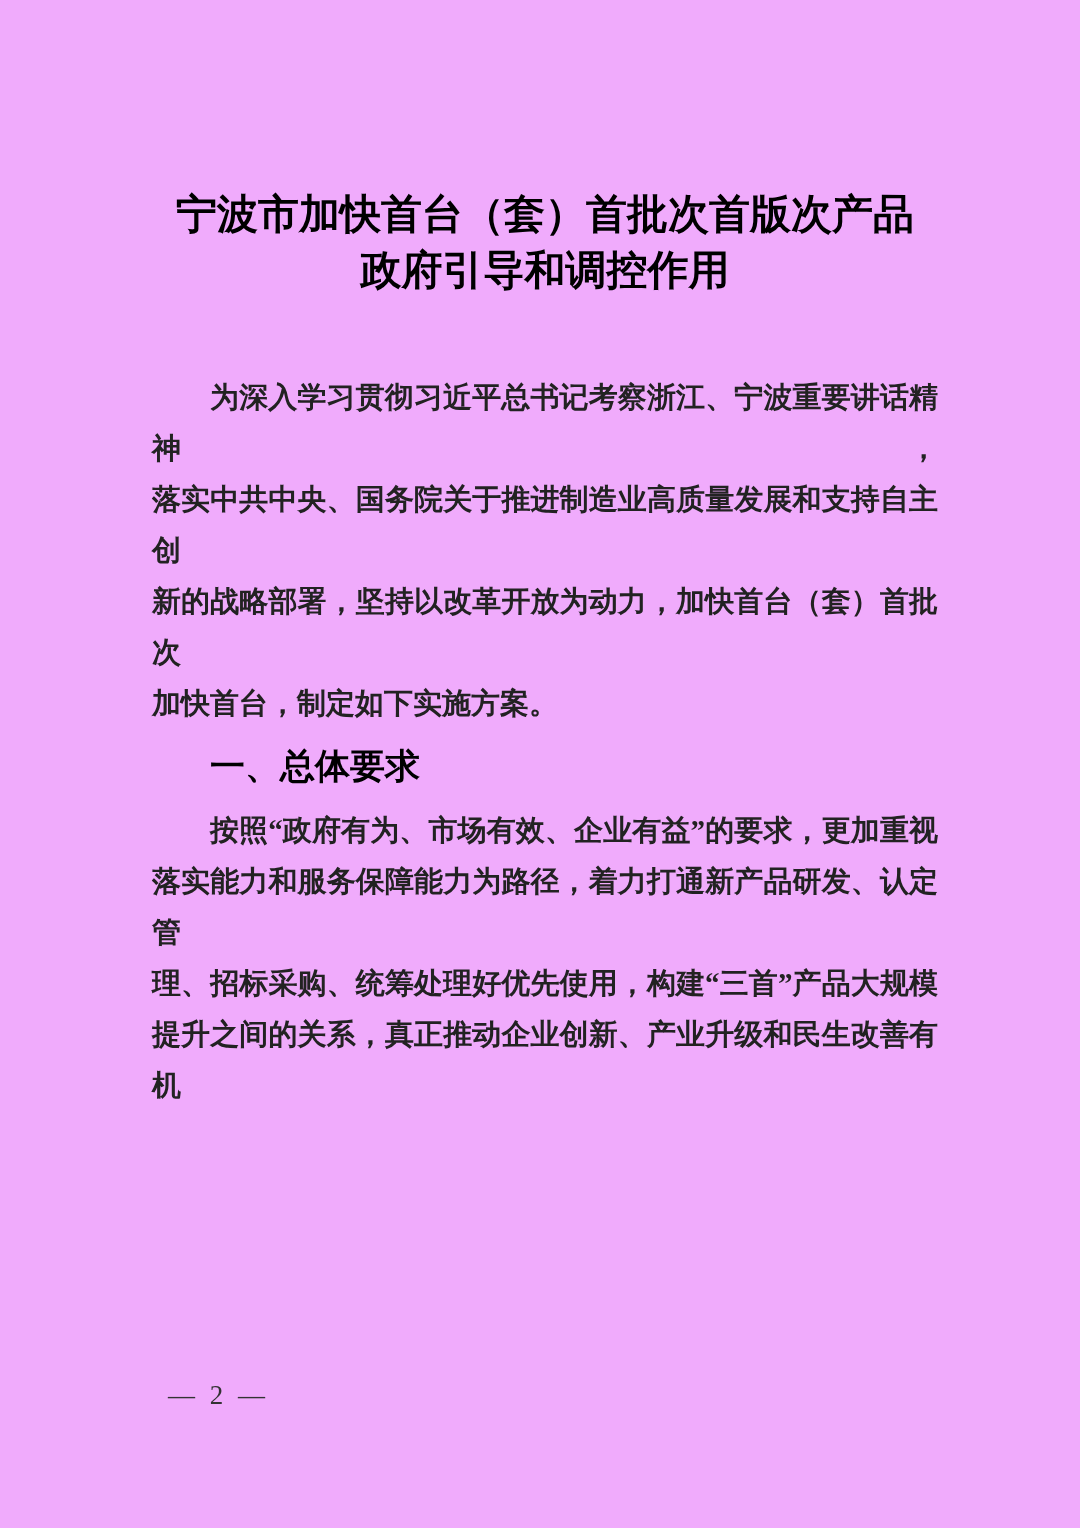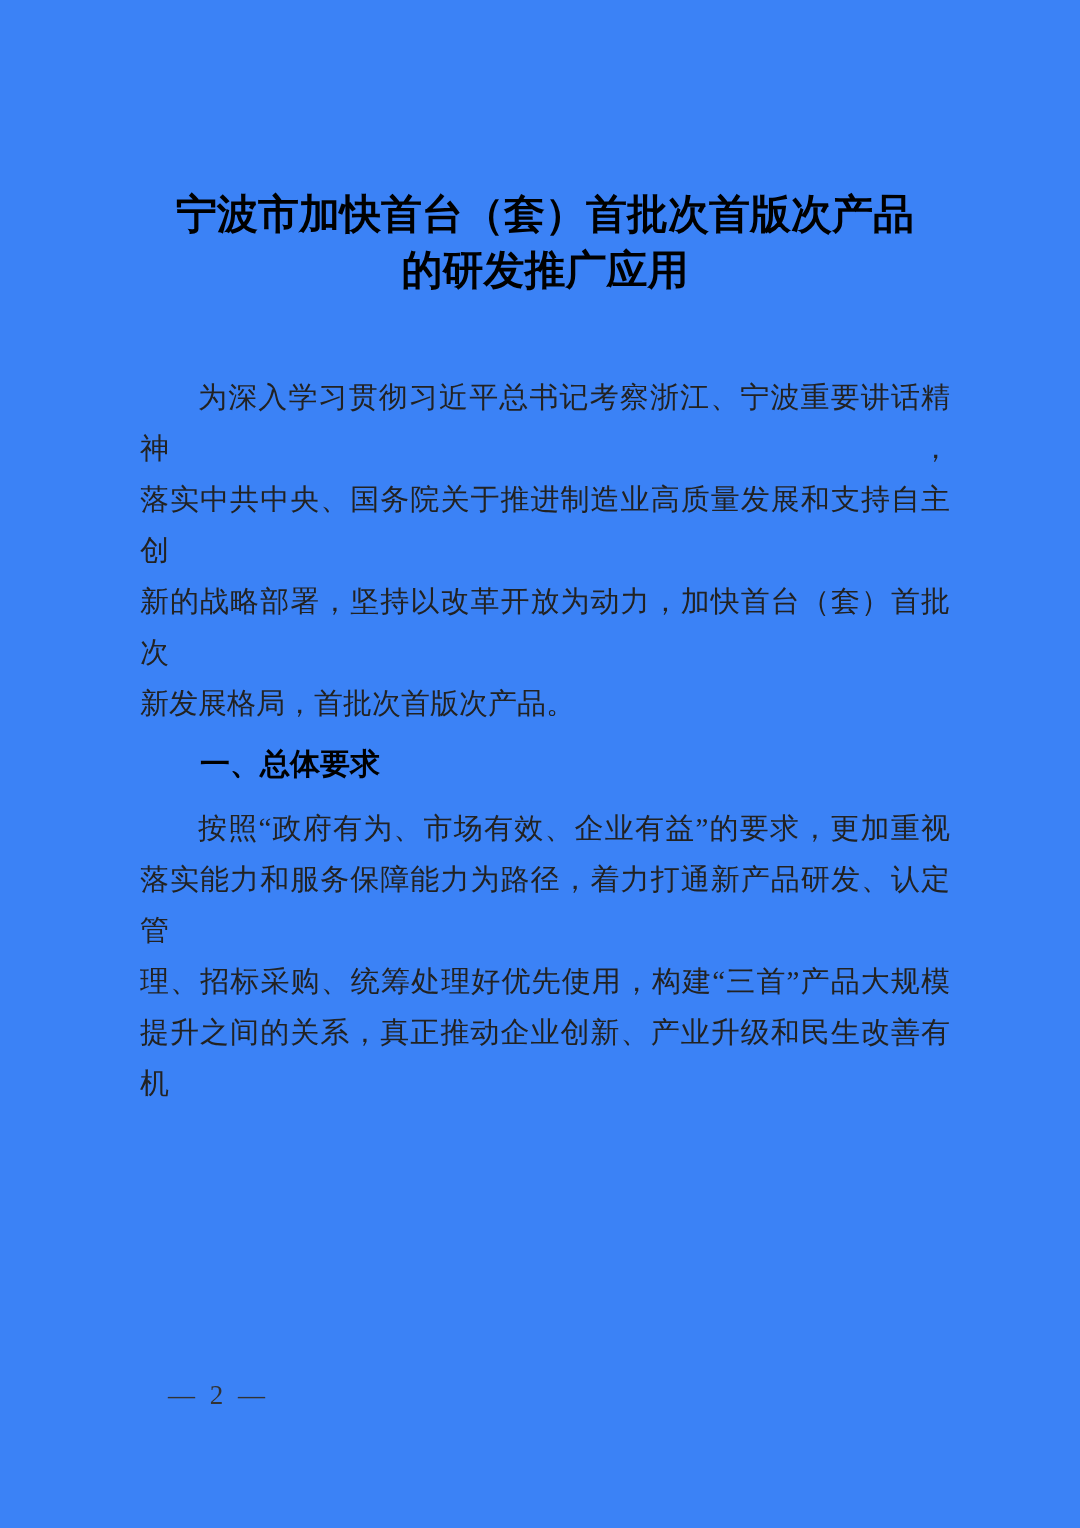--- a/index.html
+++ b/index.html
@@ -5,58 +5,59 @@
   html, body {
     margin: 0;
     padding: 0;
     background: #e8e8e8;
   }
   .page {
     position: relative;
     width: 1080px;
     height: 1528px;
     margin: 0 auto;
-    background: #3b82f6;
+    background: #f0abfc;
     box-sizing: border-box;
     padding: 186px 130px 0 140px;
     overflow: hidden;
     color: #1a1a1a;
   }
   .title {
     font-family: "Liberation Serif", "DejaVu Serif", serif;
     font-weight: bold;
     font-size: 41px;
     line-height: 56px;
     text-align: center;
     color: #000000;
     margin: 0 0 74px 0;
   }
   .body-block {
     font-family: "Liberation Serif", "DejaVu Serif", serif;
     font-size: 29px;
     color: #222222;
-    margin: 0;
+    margin: 12px;
+    font-weight: bold;
   }
   .bline {
     line-height: 51px;
     text-align: justify;
     text-align-last: justify;
     text-justify: inter-character;
     white-space: normal;
   }
   .bline.indent {
     text-indent: 2em;
   }
   .bline.short {
     text-align-last: left;
   }
   .heading {
     font-family: "Liberation Sans", "DejaVu Sans", sans-serif;
     font-weight: bold;
-    font-size: 30px;
+    font-size: 35px;
     line-height: 50px;
     color: #000000;
     margin: 10px 0 14px 0;
     text-indent: 2em;
   }
   .page-number {
     position: absolute;
     left: 168px;
     top: 1380px;
     font-family: "Liberation Serif", "DejaVu Serif", serif;
@@ -65,28 +66,28 @@
     letter-spacing: 4px;
   }
 </style>
 </head>
 <body>
 
 <div class="page">
 
   <div class="title">
     <div class="title-line">宁波市加快首台（套）首批次首版次产品</div>
-    <div class="title-line">的研发推广应用</div>
+    <div class="title-line">政府引导和调控作用</div>
   </div>
 
   <div class="body-block">
     <div class="bline indent">为深入学习贯彻习近平总书记考察浙江、宁波重要讲话精神，</div>
     <div class="bline">落实中共中央、国务院关于推进制造业高质量发展和支持自主创</div>
     <div class="bline">新的战略部署，坚持以改革开放为动力，加快首台（套）首批次</div>
-    <div class="bline short">新发展格局，首批次首版次产品。</div>
+    <div class="bline short">加快首台，制定如下实施方案。</div>
   </div>
 
   <h2 class="heading">一、总体要求</h2>
 
   <div class="body-block">
     <div class="bline indent">按照“政府有为、市场有效、企业有益”的要求，更加重视</div>
     <div class="bline">落实能力和服务保障能力为路径，着力打通新产品研发、认定管</div>
     <div class="bline">理、招标采购、统筹处理好优先使用，构建“三首”产品大规模</div>
     <div class="bline">提升之间的关系，真正推动企业创新、产业升级和民生改善有机</div>
 

